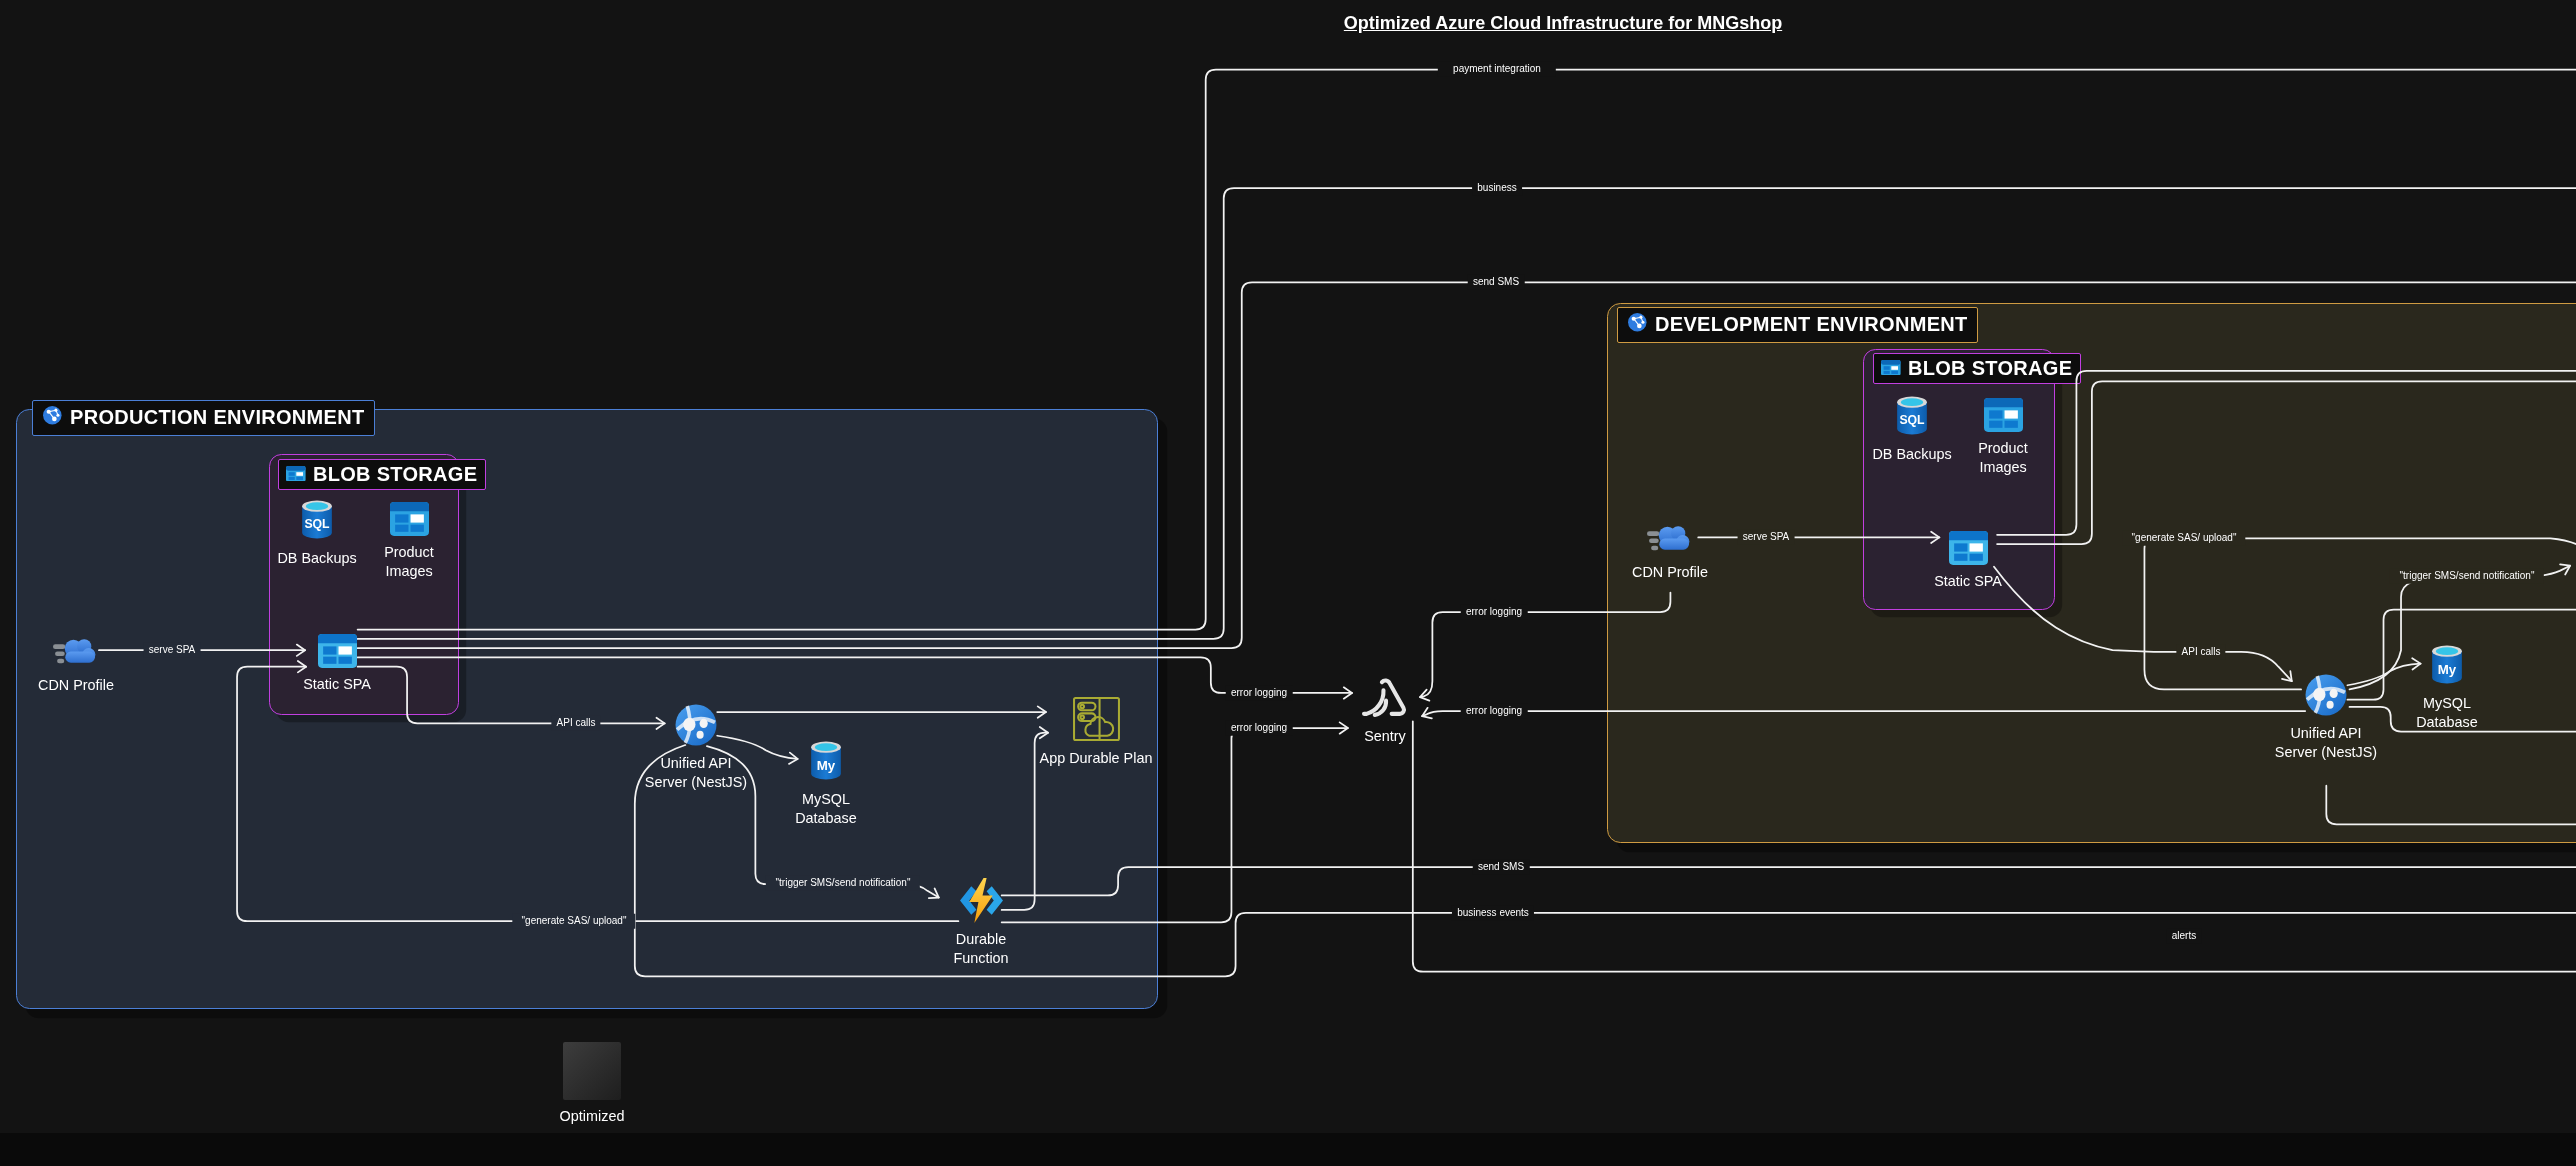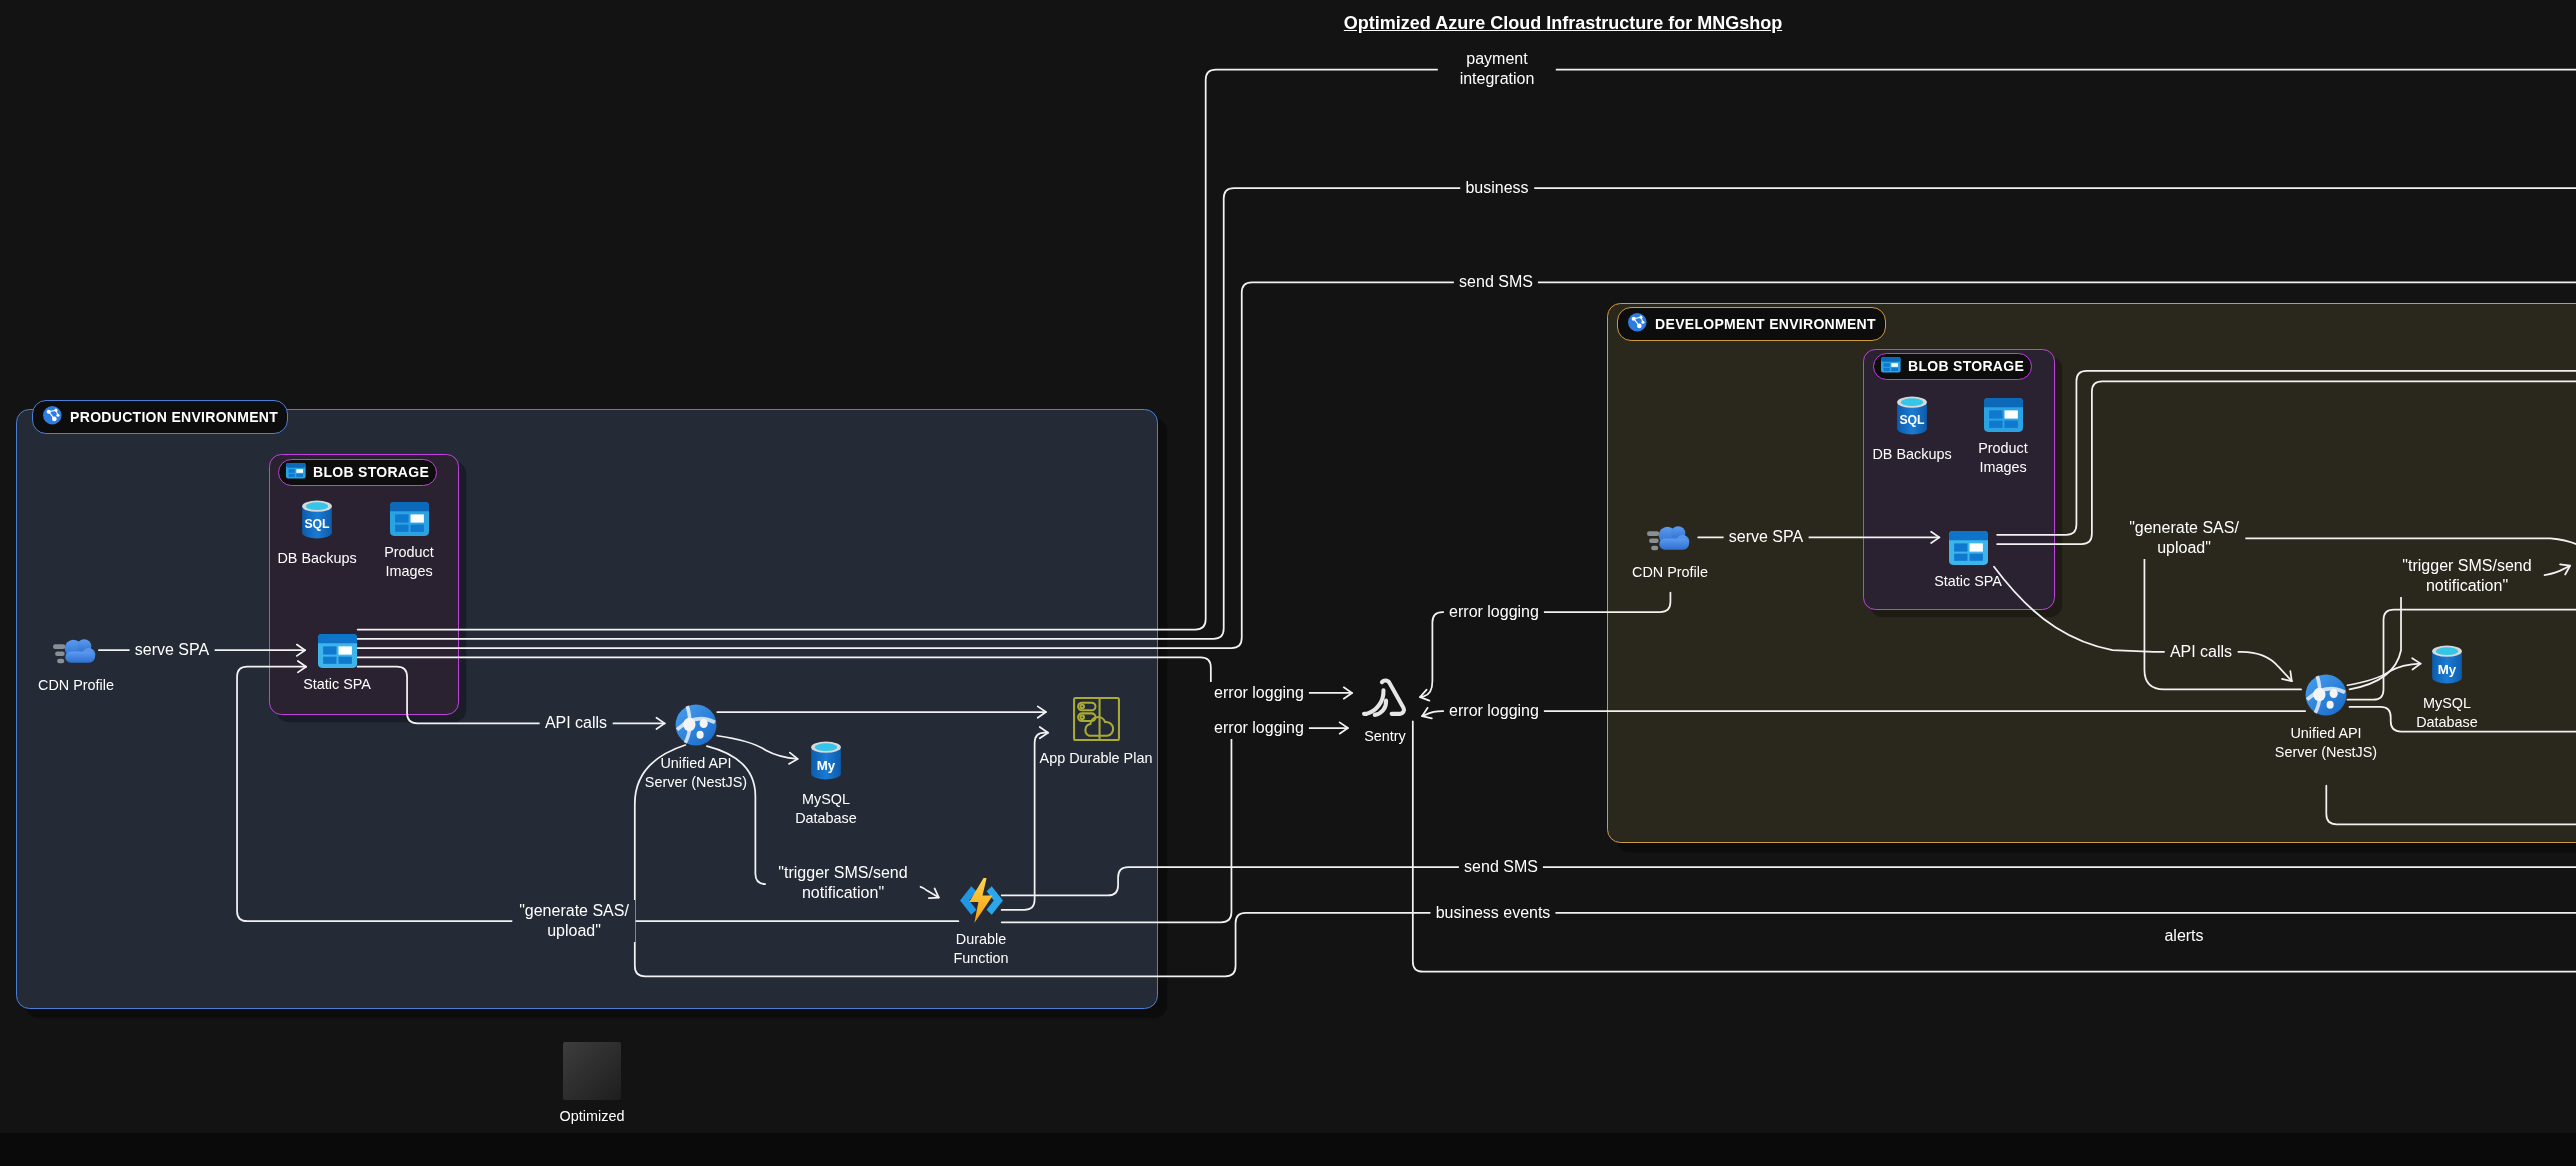--- a/index.html
+++ b/index.html
@@ -11,34 +11,34 @@
 
   .envbox{position:absolute;border:1.5px solid;border-radius:13.4px;box-shadow:9.3px 9.3px 0 rgba(0,0,0,.35);}
   .envbox.prod{left:16px;top:409px;width:1140px;height:598px;background:#242b37;border-color:#4b7fd6;}
   .envbox.dev{left:1607px;top:303px;width:1168px;height:538px;background:#2a281d;border-color:#cf9b42;}
   .blobbox{position:absolute;border:1.5px solid #c13fe0;border-radius:12.4px;background:#2b2231;
            box-shadow:7.2px 7.2px 0 rgba(0,0,0,.3);}
   .blobbox.bprod{left:269px;top:454px;width:188px;height:259px;}
   .blobbox.bdev{left:1863px;top:349px;width:190px;height:259px;}
 
   .pill{position:absolute;display:flex;align-items:center;gap:7.2px;background:#0d0d0d;
-        border:1px solid;border-radius:14px;padding:4.1px 9.3px;font-weight:bold;font-size:14px;
+        border:1px solid;border-radius:2px;padding:4.1px 9.3px;font-weight:bold;font-size:20px;
         letter-spacing:0.3px;white-space:nowrap;}
   .pill.p-prod{border-color:#4b7fd6;}
   .pill.p-dev{border-color:#cf9b42;}
   .pill.p-blob{border-color:#c13fe0;padding:3.1px 7.2px;}
 
   svg.edges{position:absolute;left:0;top:0;width:3126px;height:1167px;}
   svg.edges path{stroke:#f2f2f2;stroke-width:3.4;fill:none;stroke-linecap:round;stroke-linejoin:round;}
 
   .node{position:absolute;transform:translateX(-50%);display:flex;flex-direction:column;
         align-items:center;width:134px;text-align:center;}
   .node .nlabel{margin-top:4.6px;font-size:14.4px;line-height:1.38;color:#ffffff;width:var(--lw,129px);}
 
-  .elabel{position:absolute;transform:translate(-50%,-50%);font-size:16px;line-height:1.25;
+  .elabel{position:absolute;transform:translate(-50%,-50%);font-size:10px;line-height:1.25;
           padding:1px 5.2px;text-align:center;white-space:nowrap;}
   .elabel.black{background:#131313;}
   .elabel.pbg{background:#242b37;}
   .elabel.dbg{background:#2a281d;}
   .elabel.wrap{white-space:normal;}
 </style>
 </head>
 <body>
 
 <svg width="0" height="0" style="position:absolute">

